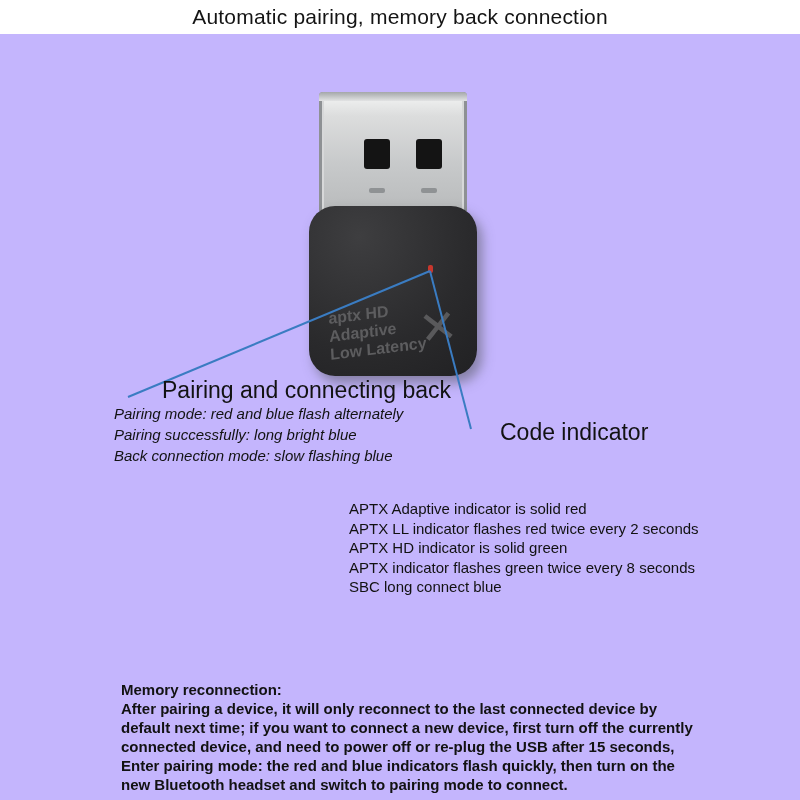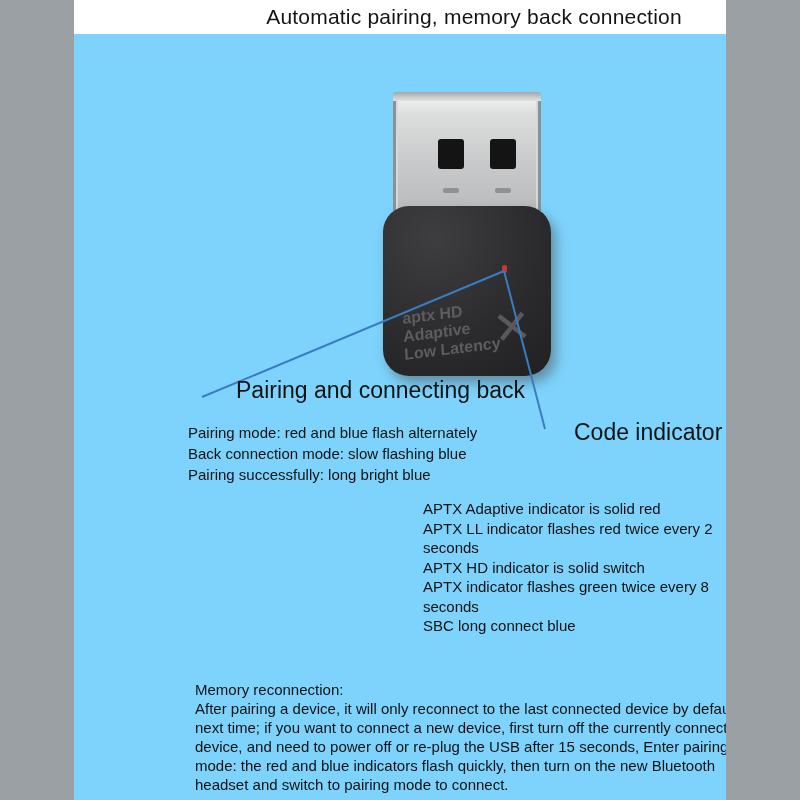--- a/index.html
+++ b/index.html
@@ -2,24 +2,24 @@
 <html><head>
 <meta charset="utf-8">
 <style>
   html, body { margin: 0; padding: 0; }
   body {
     font-family: "Liberation Sans", "DejaVu Sans", sans-serif;
     background: #9aa0a3;
   }
   .stage {
     position: relative;
-    width: 652px;
+    width: 800px;
     height: 800px;
     margin: 0 auto;
-    background: #7dd3fc;
+    background: #c4b5fd;
     overflow: hidden;
   }
   .topbar {
     position: absolute;
     top: 0; left: 0;
     width: 800px; height: 34px;
     background: #ffffff;
     display: flex; align-items: center; justify-content: center;
   }
   .title {
@@ -113,30 +113,31 @@
     white-space: nowrap;
   }
   .pairing-heading { left: 114px; top: 377px; margin-left: 48px; }
   .code-heading    { left: 500px; top: 419px; text-align: right; }
 
   .small-lines {
     position: absolute;
     font-size: 15px;
     color: #121212;
   }
-  .pairing-lines { left: 114px; top: 422px; line-height: 21px; }
+  .pairing-lines { left: 114px; top: 403px; line-height: 21px; font-style: italic; }
   .code-lines    { left: 318px; top: 499px; line-height: 19.5px; margin-left: 31px; }
 
   .memory {
     position: absolute;
     left: 121px; top: 680px;
     width: 575px;
     font-size: 15px;
     color: #121212;
     line-height: 19px;
+    font-weight: bold;
   }
 </style>
 </head>
 <body>
 
 <div class="stage">
 
   <div class="topbar">
     <div class="title">Automatic pairing, memory back connection</div>
   </div>
@@ -161,29 +162,29 @@
   <div class="led"></div>
 
   <svg class="callouts" width="800" height="800" viewBox="0 0 800 800">
     <line x1="430" y1="271" x2="128" y2="397" stroke="#3a7cc2" stroke-width="2"></line>
     <line x1="430" y1="271" x2="471" y2="429" stroke="#3a7cc2" stroke-width="2"></line>
   </svg>
 
   <div class="h-big pairing-heading">Pairing and connecting back</div>
   <div class="small-lines pairing-lines">
     <div>Pairing mode: red and blue flash alternately</div>
+    <div>Pairing successfully: long bright blue</div>
     <div>Back connection mode: slow flashing blue</div>
-    <div>Pairing successfully: long bright blue</div>
   </div>
 
   <div class="h-big code-heading">Code indicator</div>
   <div class="small-lines code-lines">
     <div>APTX Adaptive indicator is solid red</div>
     <div>APTX LL indicator flashes red twice every 2 seconds</div>
-    <div>APTX HD indicator is solid switch</div>
+    <div>APTX HD indicator is solid green</div>
     <div>APTX indicator flashes green twice every 8 seconds</div>
     <div>SBC long connect blue</div>
   </div>
 
   <div class="memory">
     <div>Memory reconnection:</div>
     <div>After pairing a device, it will only reconnect to the last connected device by default next time; if you want to connect a new device, first turn off the currently connected device, and need to power off or re-plug the USB after 15 seconds, Enter pairing mode: the red and blue indicators flash quickly, then turn on the new Bluetooth headset and switch to pairing mode to connect.</div>
   </div>
 
 </div>

